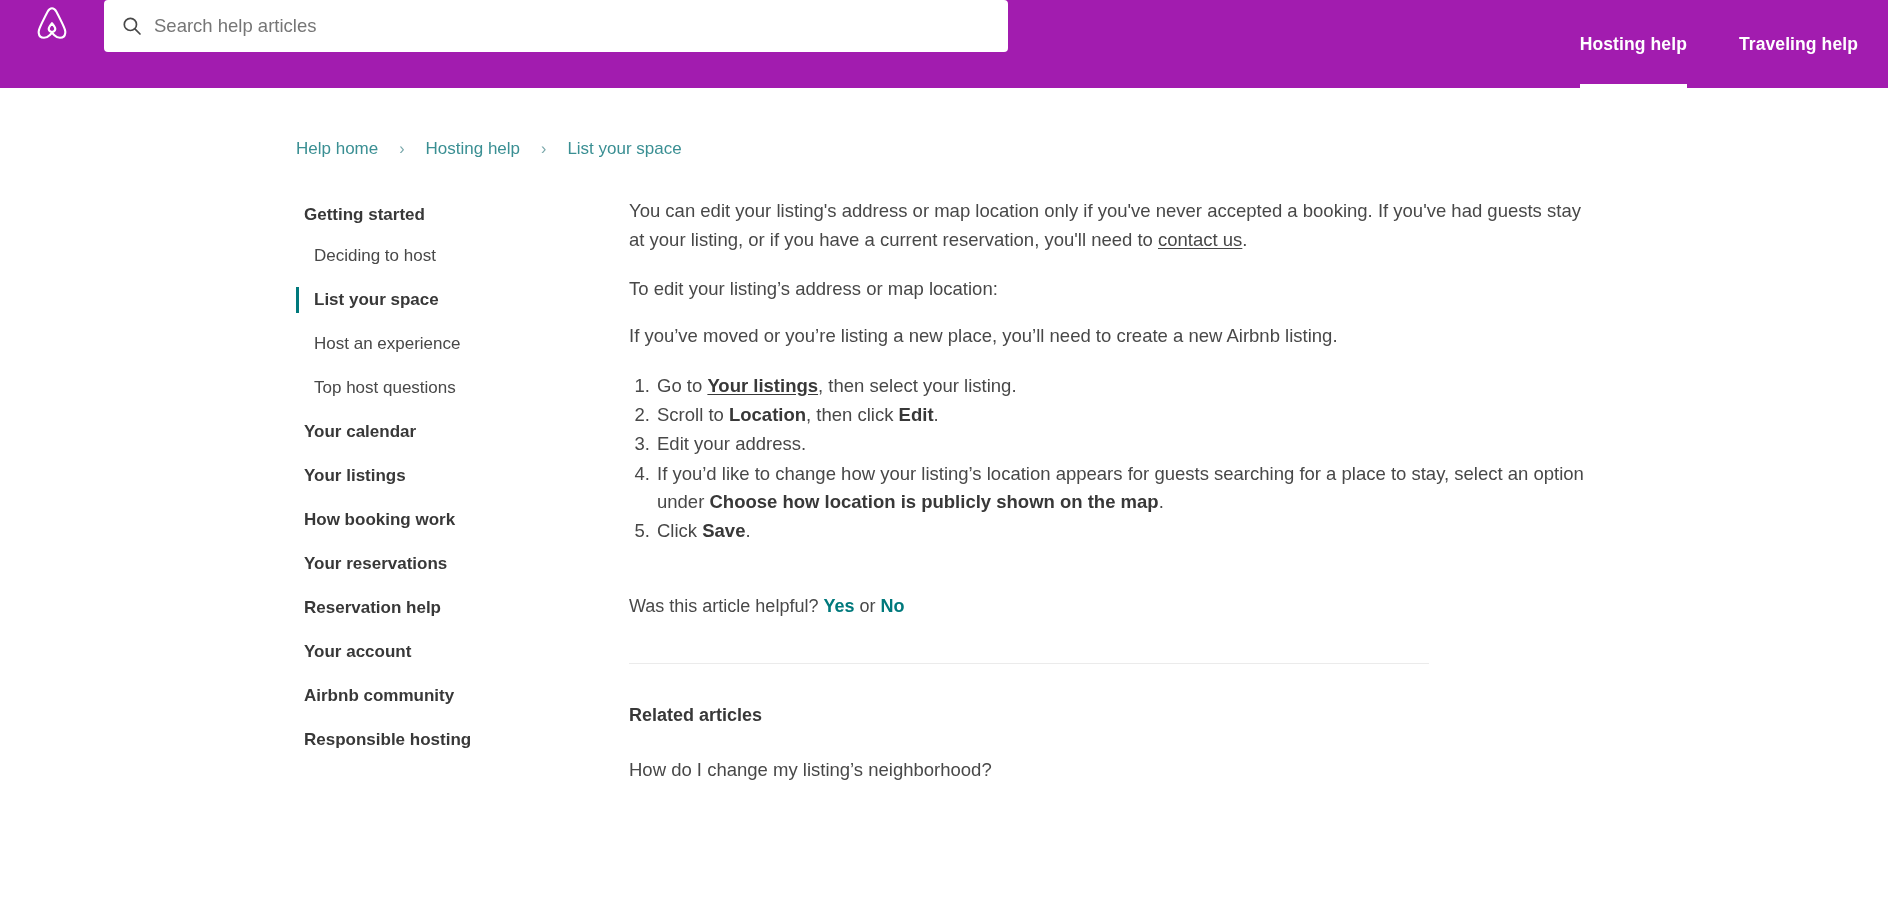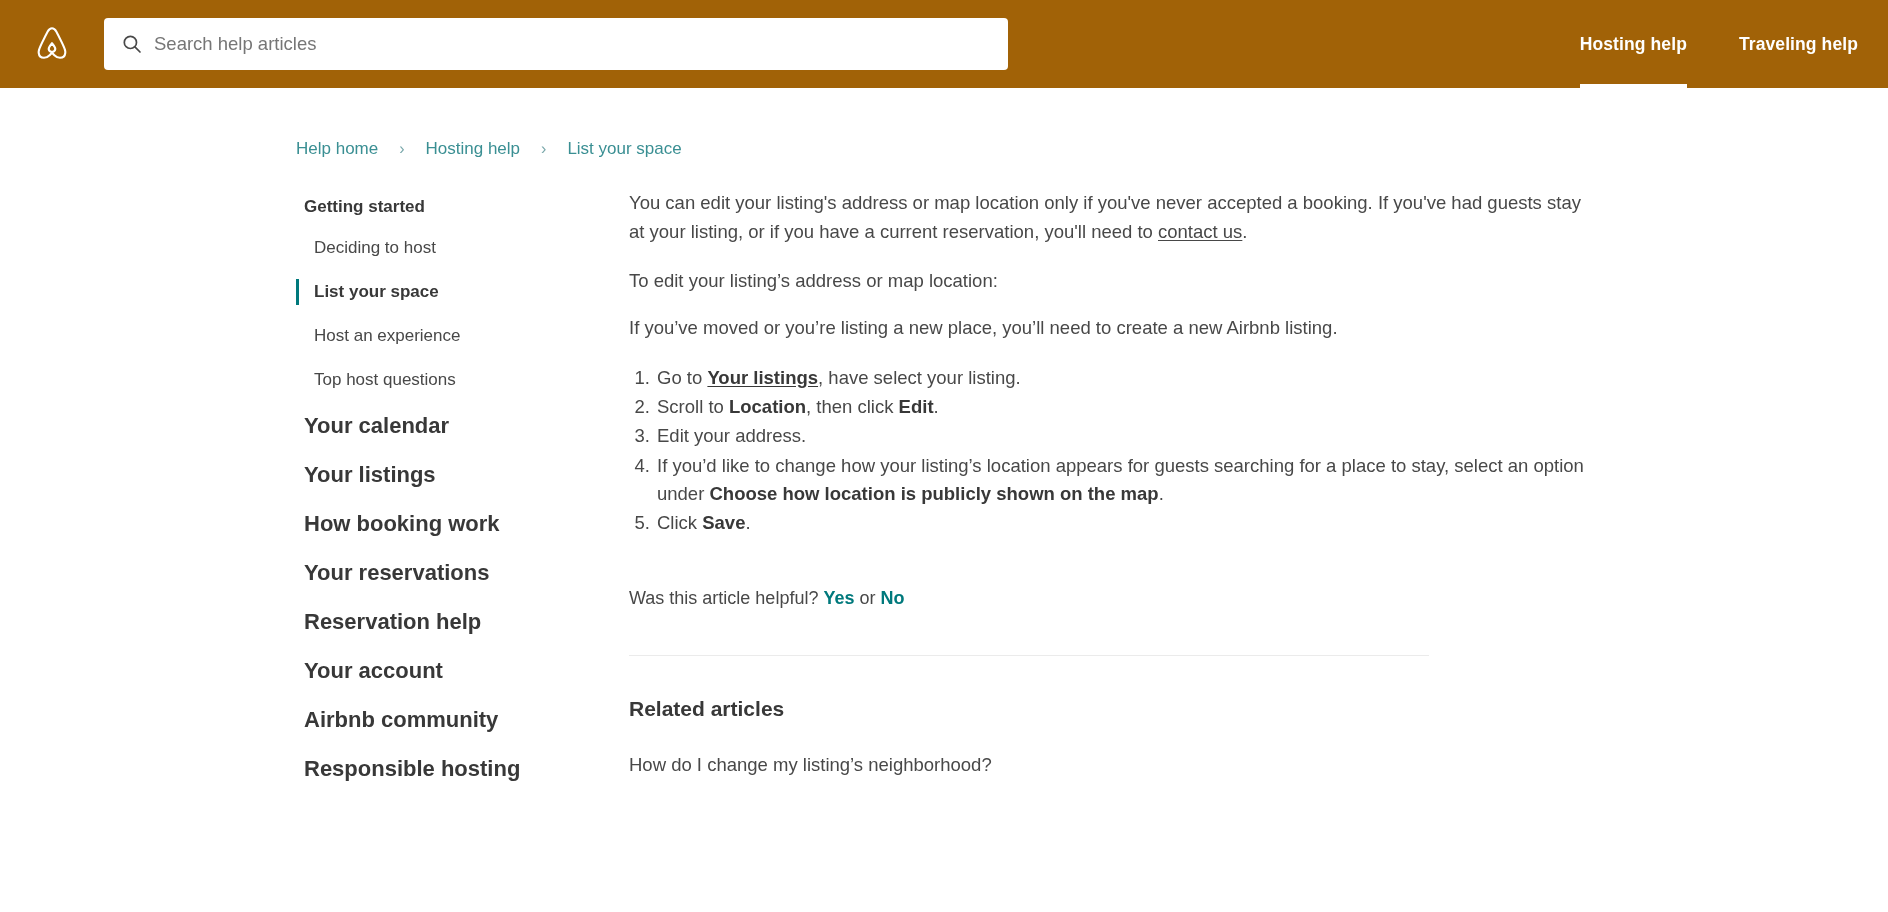--- a/index.html
+++ b/index.html
@@ -13,23 +13,22 @@
     background: #ffffff;
     font-family: "Liberation Sans", sans-serif;
     -webkit-font-smoothing: antialiased;
   }
 
   
   .header {
     position: relative;
     width: 100%;
     height: 88px;
-    background: #a16207;
-    display: flex;
-    align-items: center;
+    background: #a21caf;
+    display: flex;
     padding: 0 0 0 30px;
   }
   .logo-link {
     width: 44px;
     height: 48px;
     display: flex;
     align-items: center;
     justify-content: center;
     flex: 0 0 auto;
     margin-right: 30px;
@@ -115,21 +114,21 @@
   }
   .crumb-sep {
     color: #7AA8AB;
     margin: 0 9px;
     font-size: 16px;
   }
 
   .content {
     display: flex;
     align-items: flex-start;
-    margin-top: 30px;
+    margin-top: 38px;
     padding-left: 296px;
   }
 
   
   .sidebar {
     width: 270px;
     flex: 0 0 270px;
     padding-top: 9px;
   }
   .side-group-title {
@@ -158,21 +157,21 @@
   .side-sub.active::before {
     content: "";
     position: absolute;
     left: 0px;
     top: -4px;
     bottom: -5px;
     width: 3px;
     background: #00797C;
   }
   .side-link {
-    font-size: 22px;
+    font-size: 17px;
     font-weight: 700;
     color: #383838;
     line-height: 1;
     padding: 0 0 0 8px;
     margin-bottom: 27px;
     cursor: pointer;
   }
   .side-link:last-child { margin-bottom: 0; }
 
   
@@ -233,21 +232,21 @@
 
   .divider {
     margin-top: 46px;
     height: 1px;
     background: #EBEBEB;
     width: 800px;
   }
 
   .related-title {
     margin-top: 41px;
-    font-size: 21px;
+    font-size: 18px;
     font-weight: 700;
     color: #383838;
   }
   .related-item {
     margin-top: 33px;
     font-size: 18.5px;
     color: #484848;
     cursor: pointer;
   }
 </style>
@@ -316,21 +315,21 @@
 
       <p class="para">
         <span>You can edit your listing's address or map location only if you've never accepted a booking. If you've had guests stay at your listing, or if you have a current reservation, you'll need to </span><a class="link-u">contact us</a><span>.</span>
       </p>
 
       <p class="para tight">To edit your listing’s address or map location:</p>
 
       <p class="para">If you’ve moved or you’re listing a new place, you’ll need to create a new Airbnb listing.</p>
 
       <ol class="steps">
-        <li><span>Go to </span><a class="bold-link">Your listings</a><span>, have select your listing.</span></li>
+        <li><span>Go to </span><a class="bold-link">Your listings</a><span>, then select your listing.</span></li>
 
         <li><span>Scroll to </span><b>Location</b><span>, then click </span><b>Edit</b><span>.</span></li>
 
         <li><span>Edit your address.</span></li>
 
         <li><span>If you’d like to change how your listing’s location appears for guests searching for a place to stay, select an option under </span><b>Choose how location is publicly shown on the map</b><span>.</span></li>
 
         <li><span>Click </span><b>Save</b><span>.</span></li>
       </ol>
 

